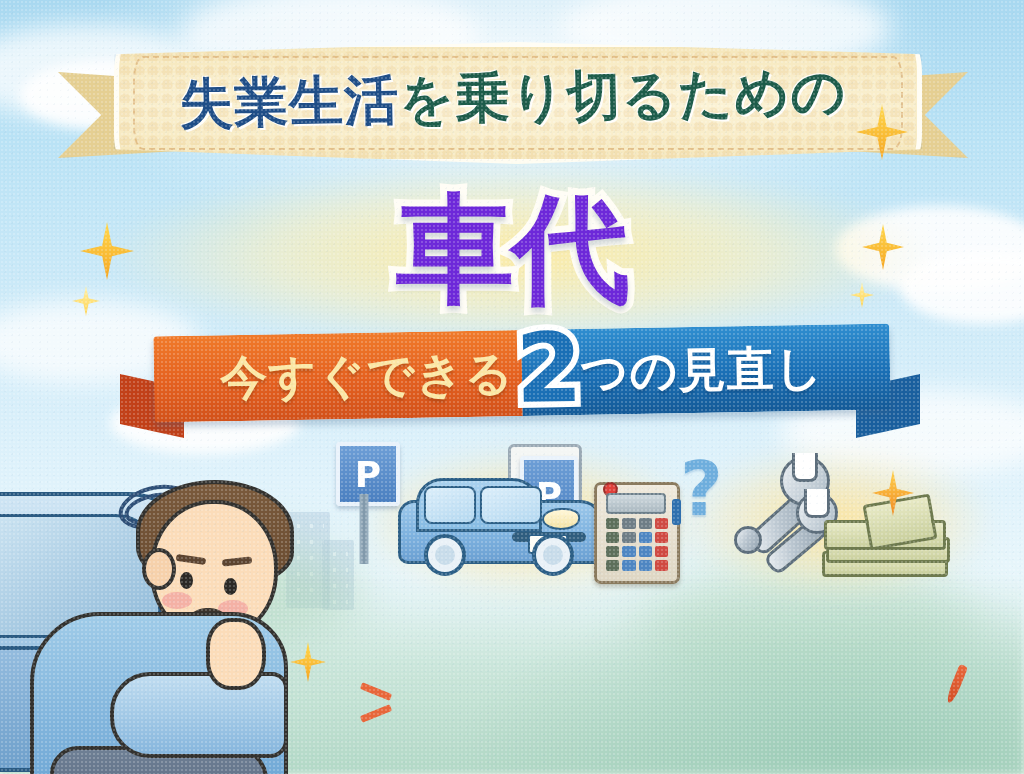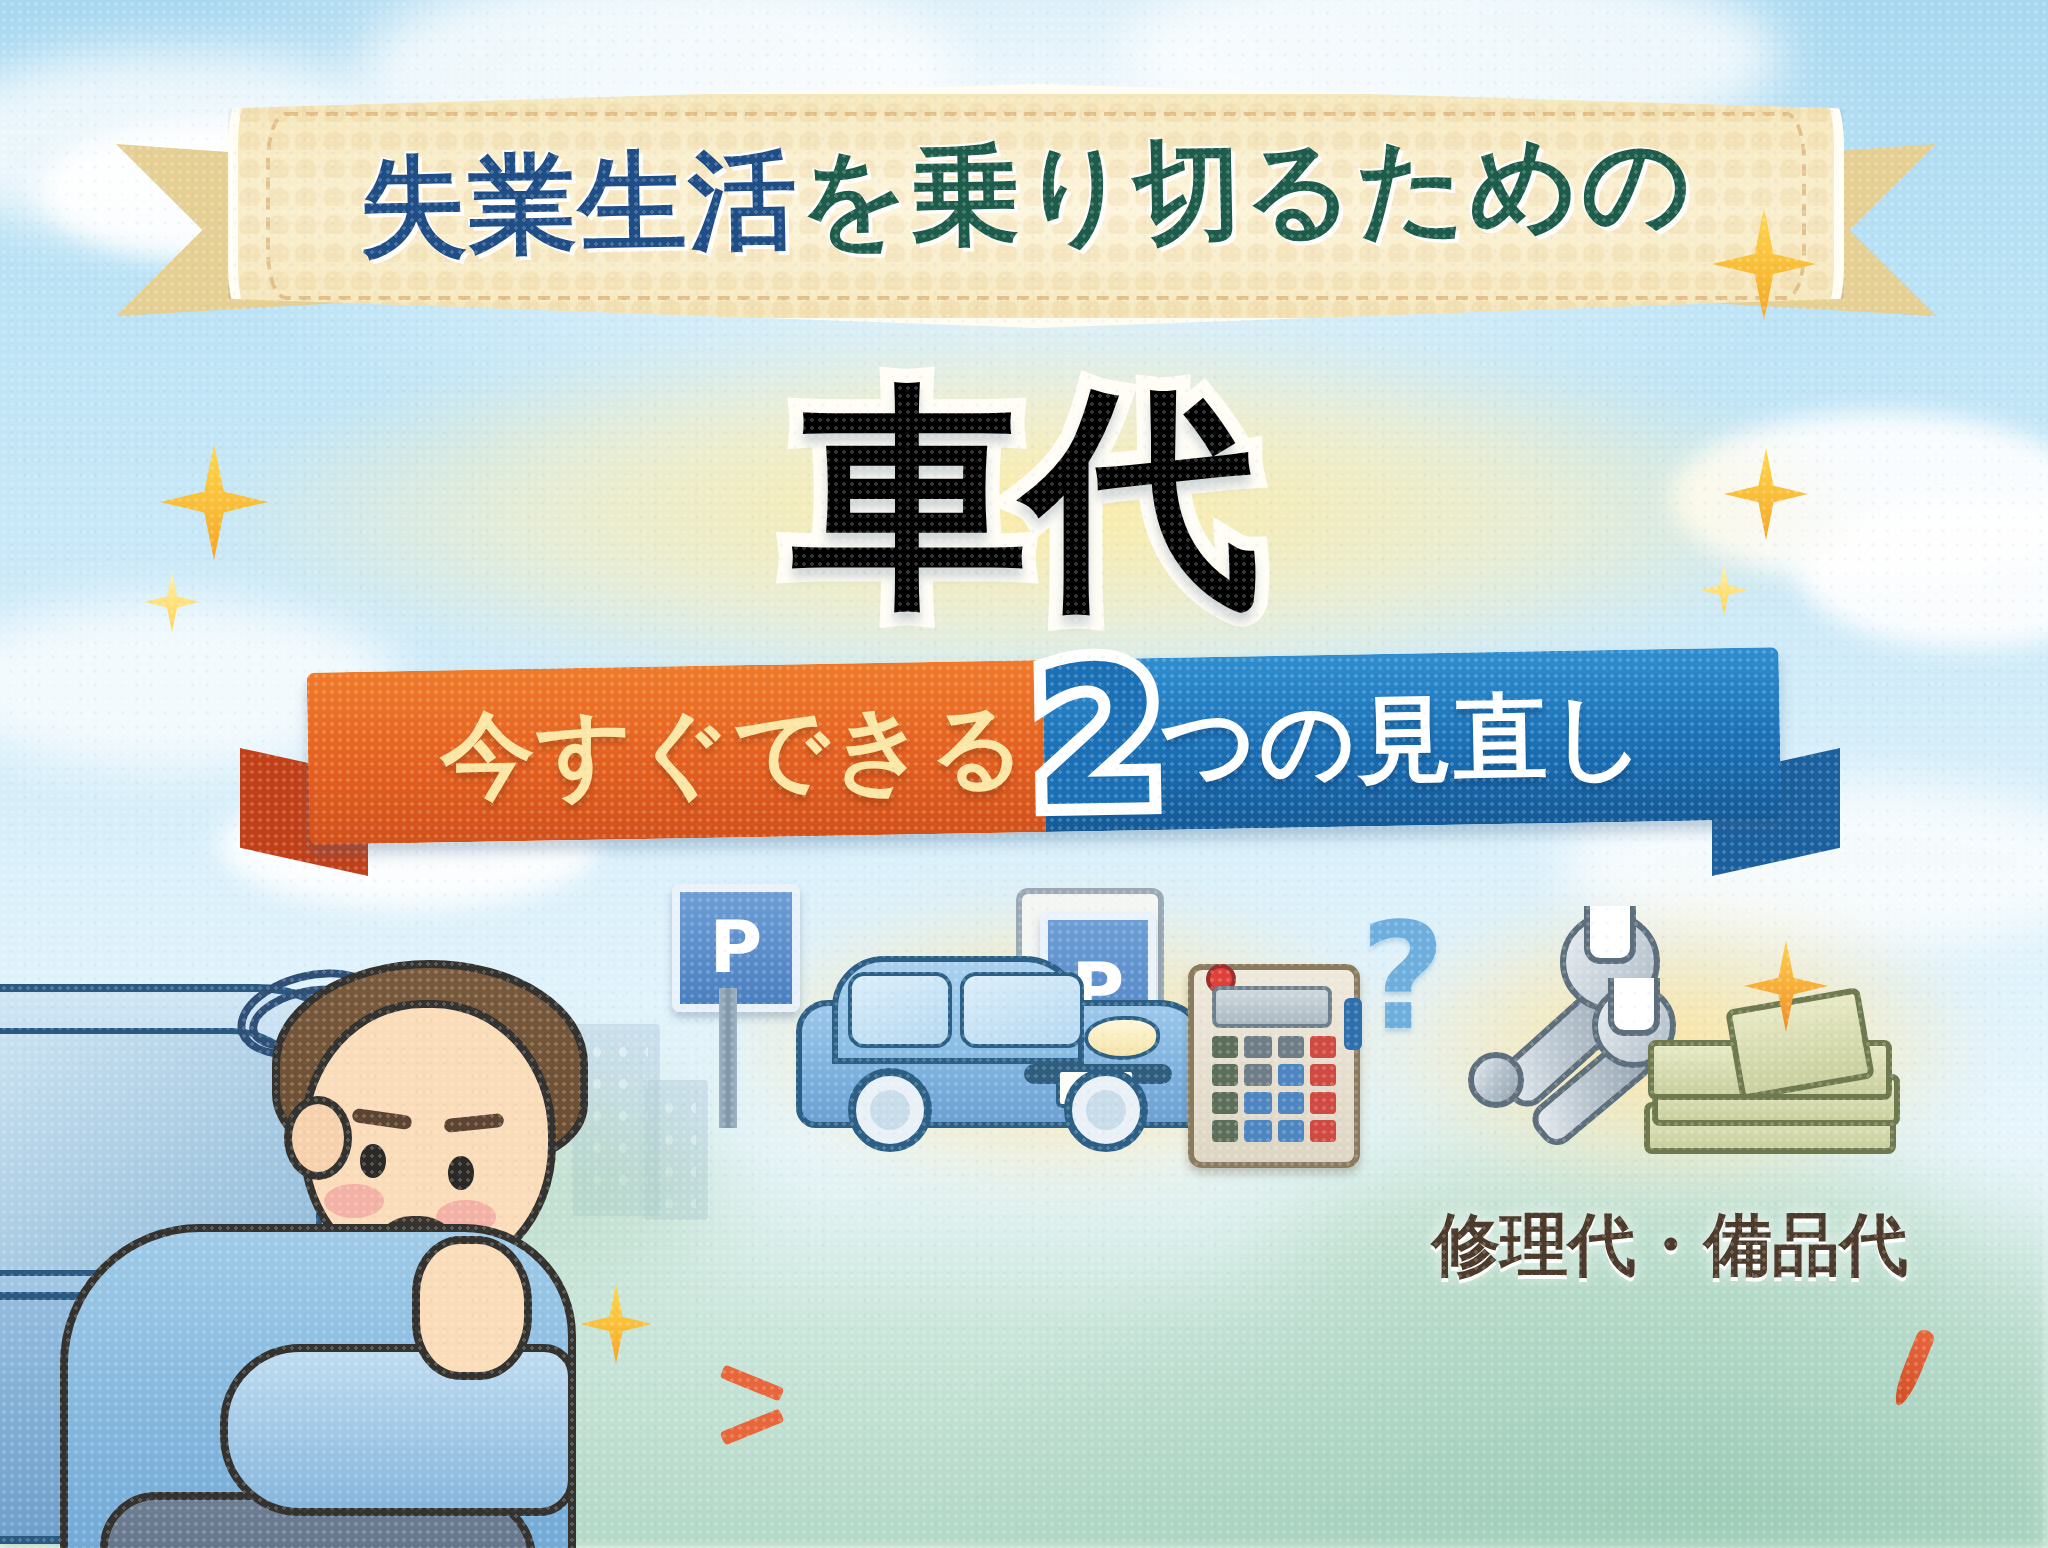--- a/index.html
+++ b/index.html
@@ -67,21 +67,21 @@
 
   
   .glow{position:absolute;left:110px;top:165px;width:820px;height:180px;
     background:radial-gradient(ellipse at 50% 50%, rgba(255,235,160,.95) 0%, rgba(255,240,185,.6) 42%, rgba(255,245,210,0) 72%);
     filter:blur(10px);}
   .maintitle{position:absolute;left:0;right:0;top:168px;height:165px;
     display:flex;align-items:center;justify-content:center;
     font-weight:900;font-size:118px;letter-spacing:-2px;white-space:nowrap;}
   .mt{ -webkit-text-stroke:14px #fffdf5; paint-order:stroke fill;
        text-shadow:0 5px 5px rgba(90,120,140,.28);}
-  .mt.orange{color:#000000;}
+  .mt.orange{color:#6d28d9;}
   .mt.green{color:#1d5c4a;}
 
   
   .ribbon-sub{position:absolute;left:120px;top:330px;width:800px;height:100px;text-align:center;}
   .sb-tail{position:absolute;top:44px;width:64px;height:64px;}
   .sb-tail.l{left:0;background:#c24018;clip-path:polygon(0 0,100% 22%,100% 100%,0 78%);}
   .sb-tail.r{right:0;background:#1a5f9e;clip-path:polygon(0 22%,100% 0,100% 78%,0 100%);}
   .sb-band{position:absolute;left:34px;top:0;width:736px;height:86px;
     transform:rotate(-1deg);box-shadow:0 5px 7px rgba(60,100,140,.3);
     border-radius:4px;overflow:hidden;display:flex;}
@@ -368,21 +368,20 @@
     <div class="cheek" style="left:172px;top:130px;"></div>
     <div class="cheek" style="left:228px;top:138px;"></div>
     <div class="mouth"></div>
     <div class="body"></div>
     <div class="pants"></div>
     <div class="arm"></div>
     <div class="hand"></div>
   </div>
   <div class="spark" style="left:290px;top:642px;width:36px;height:40px;"></div>
 
-  <div class="caption cap2">修理代・備品代</div>
 
   <div class="arrowmark" style="left:360px;top:684px;width:34px;height:44px;">
     <i style="left:0;top:4px;width:32px;height:7px;transform:rotate(22deg);"></i>
     <i style="left:0;top:26px;width:32px;height:7px;transform:rotate(-22deg);"></i>
   </div>
   <div class="slash"></div>
 
   <div class="grainoverlay"></div>
 </div>
 

